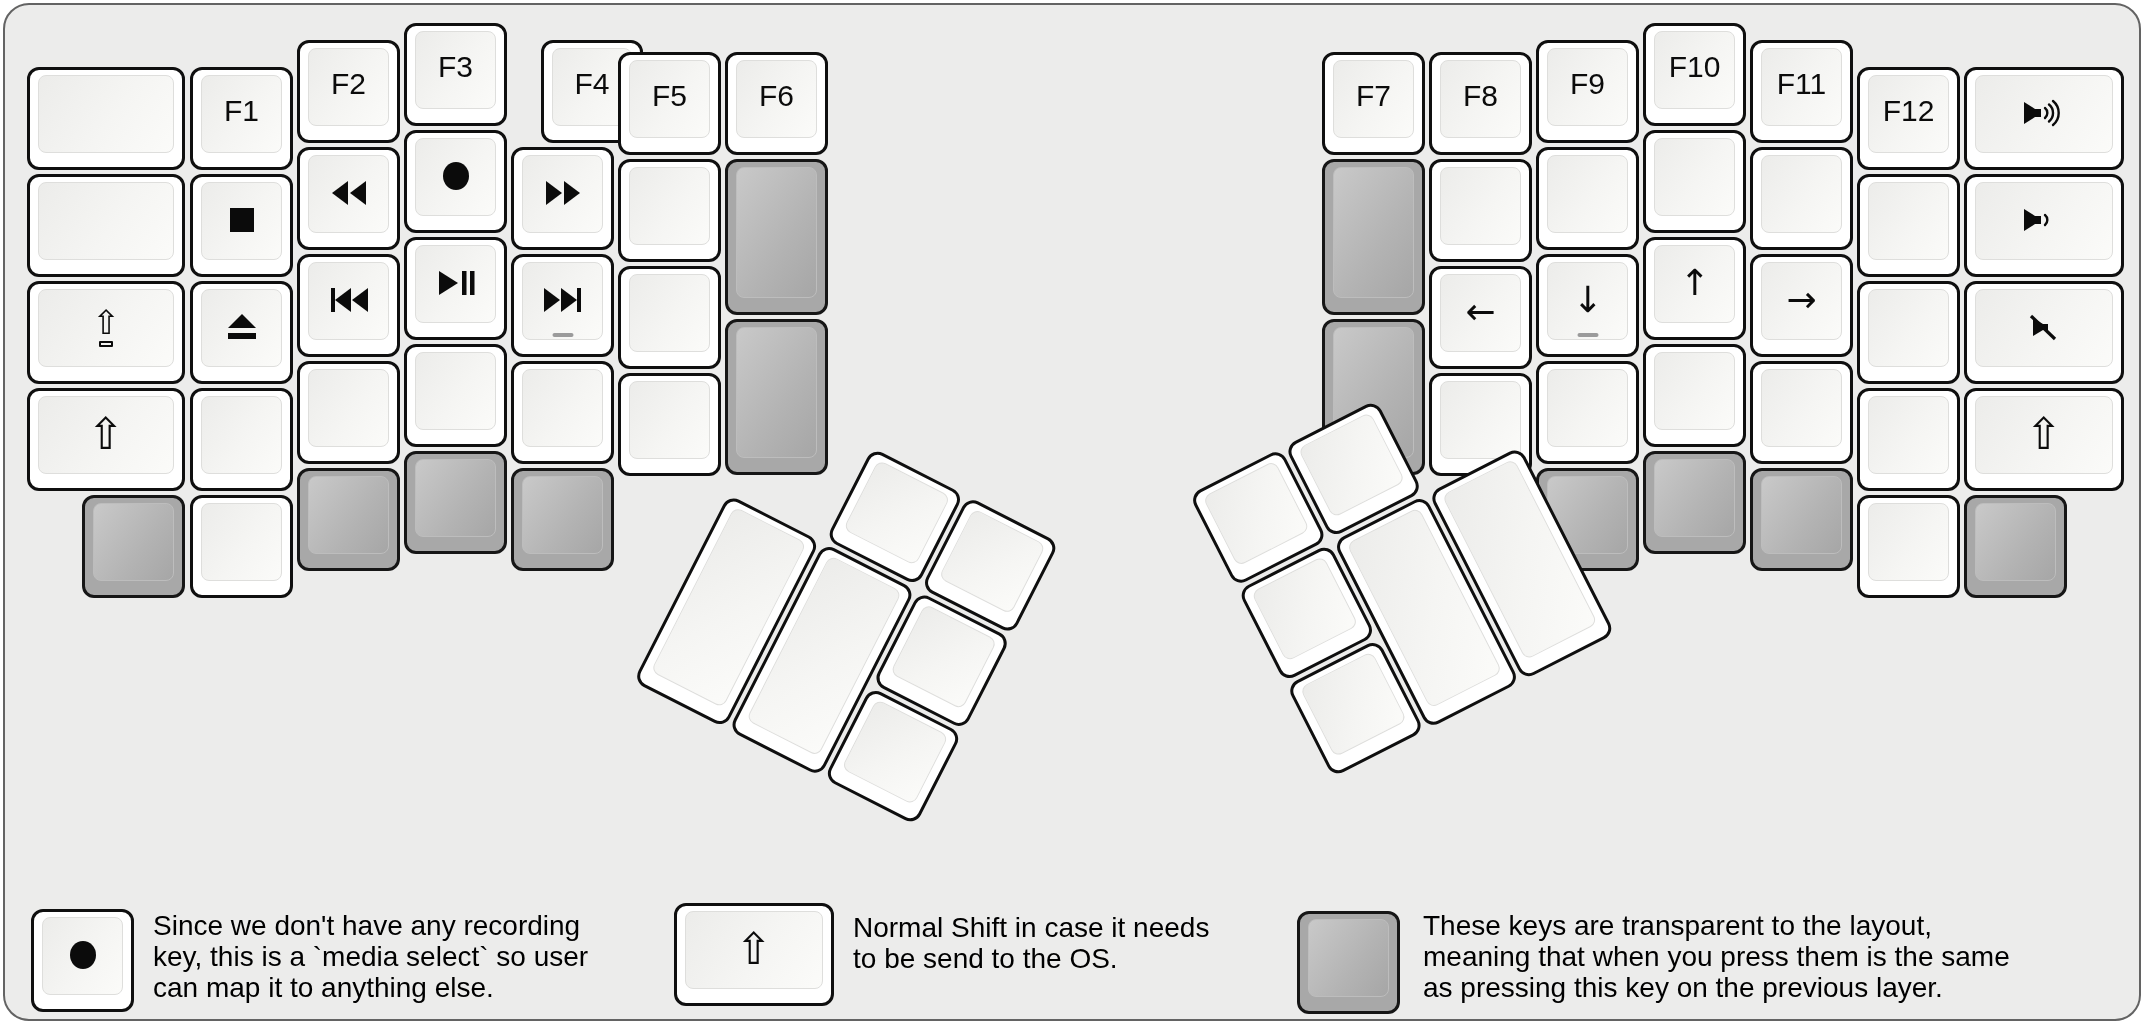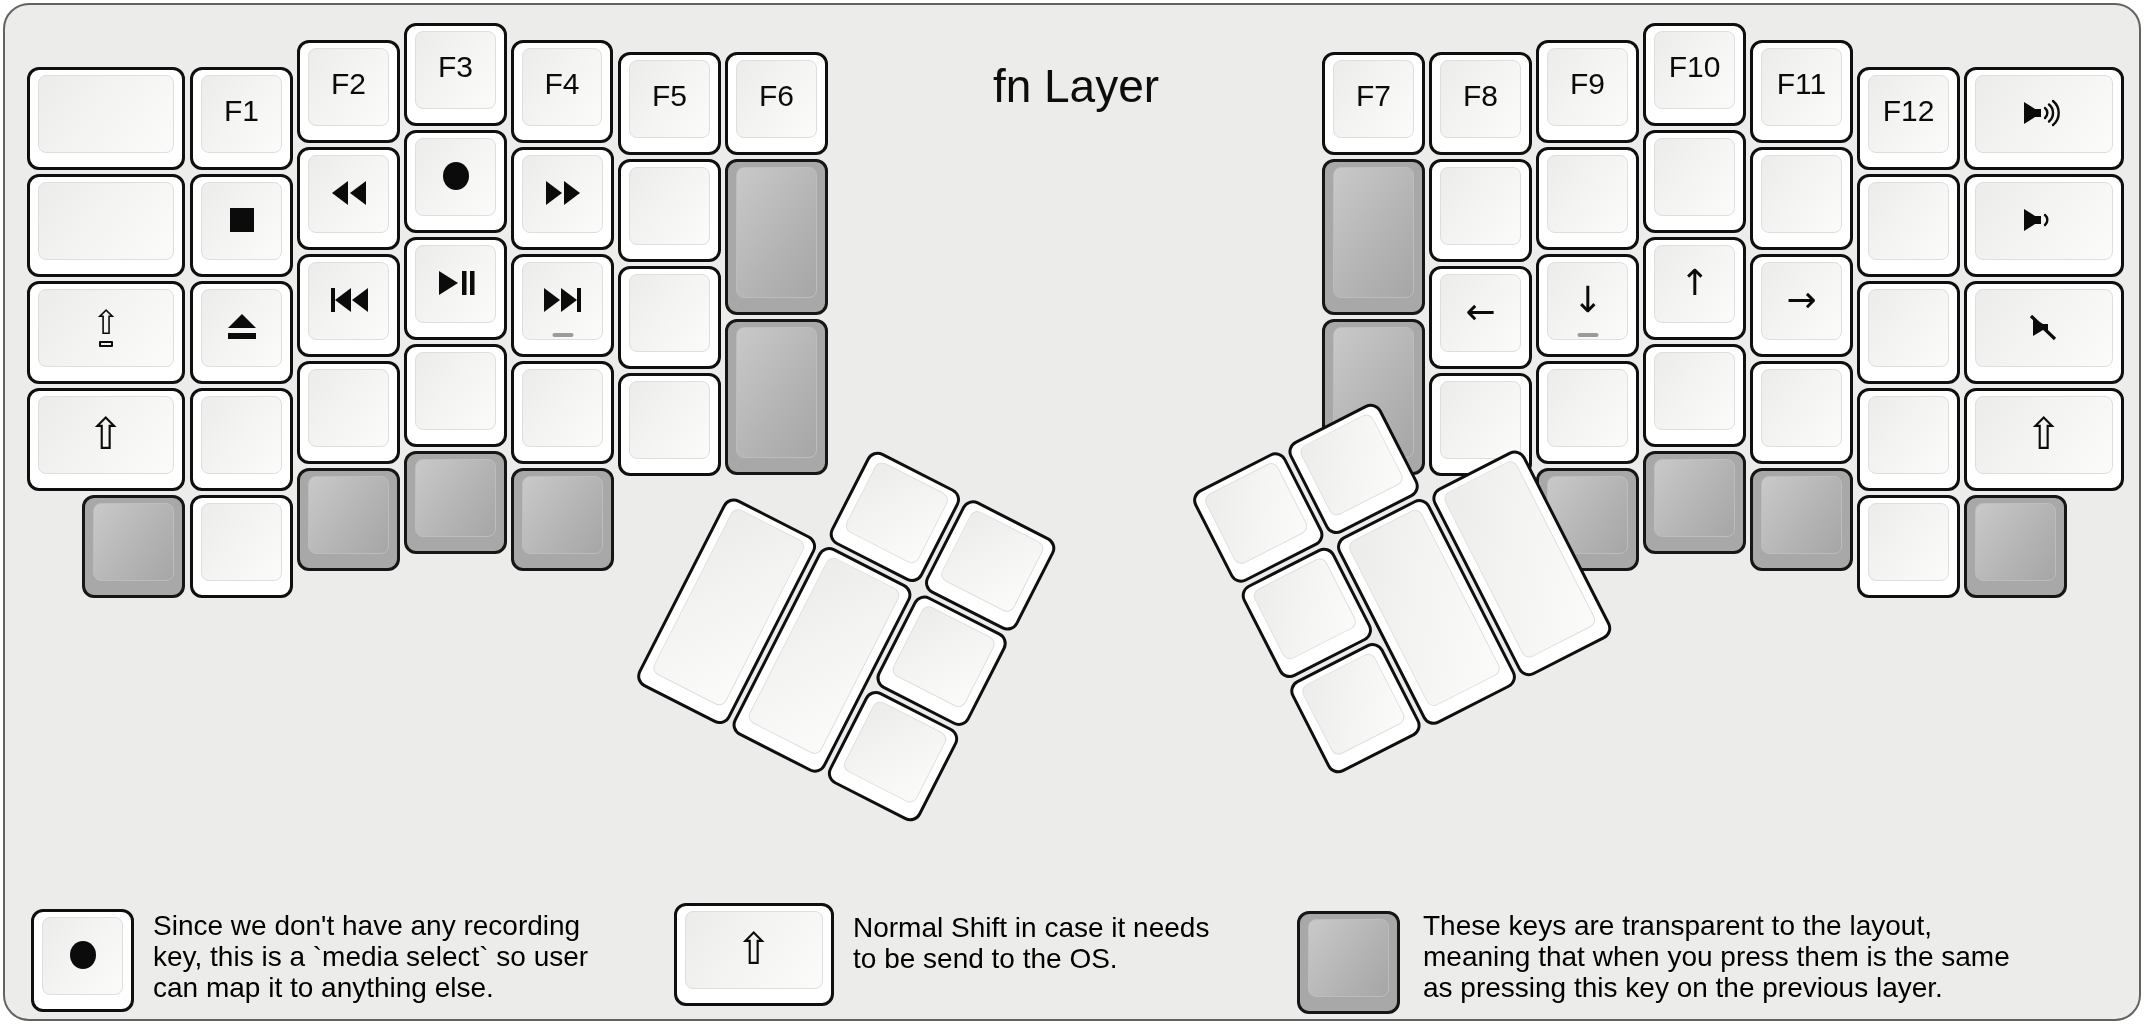--- a/index.html
+++ b/index.html
@@ -31,21 +31,20 @@
        width:21px;height:4px;background:#9b9b9b;border-radius:2px;}
   .thumb{position:absolute;transform-origin:0 0;}
   
   .legend-text{position:absolute;white-space:pre-line;font-size:28px;
        line-height:31px;color:#000;}
 </style>
 </head>
 <body>
 
 <div class="case">
-  <div class="title">fn Layer</div>
   <div id="board">
       <div class="key" style="left: 22px; top: 62px; width: 158px; height: 103px;">
         <div class="face"></div>
       </div>
       <div class="key" style="left: 22px; top: 169px; width: 158px; height: 103px;">
         <div class="face"></div>
       </div>
       <div class="key" style="left: 22px; top: 276px; width: 158px; height: 103px;">
         <div class="face"></div>
         <div class="glyph">
@@ -141,21 +140,21 @@
             <rect x="34" y="3" width="4.5" height="24"></rect>
           </svg>
         </div>
       </div>
       <div class="key" style="left: 399px; top: 339px; width: 103px; height: 103px;">
         <div class="face"></div>
       </div>
       <div class="key gray" style="left: 399px; top: 446px; width: 103px; height: 103px;">
         <div class="face"></div>
       </div>
-      <div class="key" style="left: 506px; top: 35px; width: 102px; height: 103px;">
+      <div class="key" style="left: 536px; top: 35px; width: 102px; height: 103px;">
         <div class="face"></div>
         <div class="klabel">F4</div>
       </div>
       <div class="key" style="left: 506px; top: 142px; width: 103px; height: 103px;">
         <div class="face"></div>
         <div class="glyph">
           <svg width="40" height="30" viewBox="0 0 40 30">
             <polygon points="3,3 3,27 19,15"></polygon>
             <polygon points="21,3 21,27 37,15"></polygon>
           </svg>

